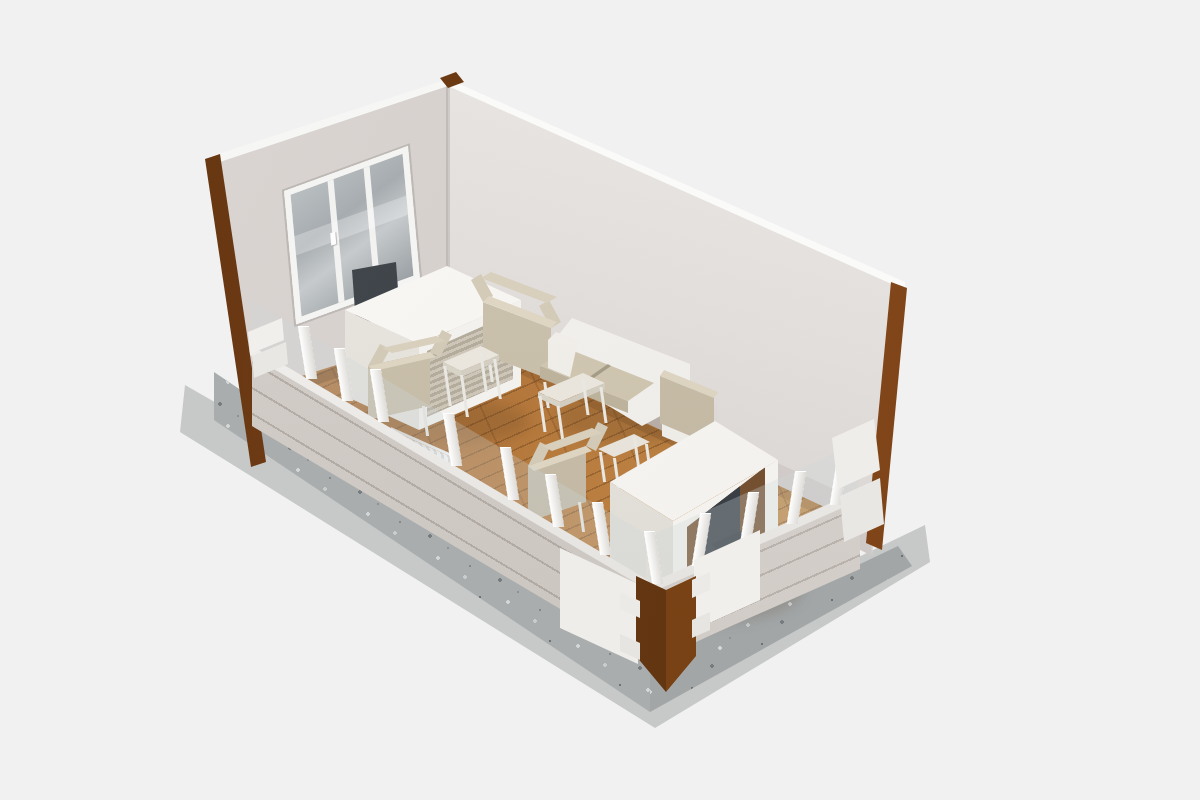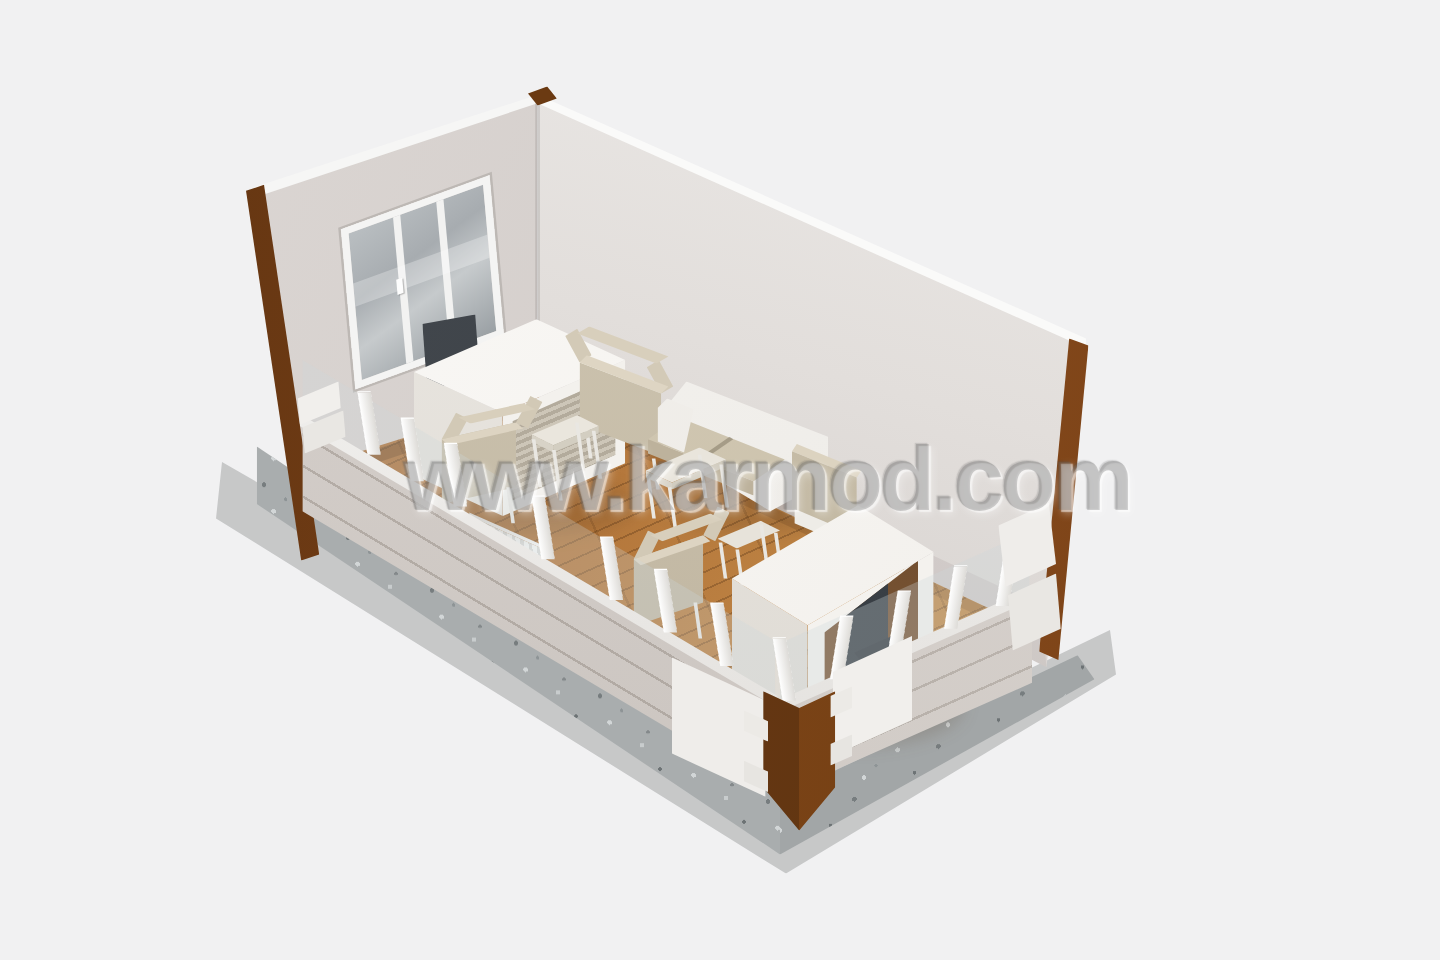--- a/index.html
+++ b/index.html
@@ -171,15 +171,14 @@
   <div class="shape" style="clip-path:polygon(636px 576px,666px 590px,666px 692px,636px 656px);background:rgba(0,0,0,0.18);"></div>
   <div class="shape" style="clip-path:polygon(620px 592px,640px 601px,640px 618px,620px 609px);background:#eceae6;"></div>
   <div class="shape" style="clip-path:polygon(620px 634px,640px 643px,640px 660px,620px 651px);background:#e7e5e1;"></div>
   <div class="shape" style="clip-path:polygon(692px 580px,710px 572px,710px 590px,692px 598px);background:#eceae6;"></div>
   <div class="shape" style="clip-path:polygon(692px 620px,710px 612px,710px 630px,692px 638px);background:#e7e5e1;"></div>
 
   <div class="shape" style="clip-path:polygon(891px 282px,907px 288px,882px 550px,866px 543px);background:linear-gradient(100deg,#6b3a12,#86491c 60%,#703d12);"></div>
   <div class="shape" style="clip-path:polygon(832px 438px,874px 419px,880px 470px,838px 489px);background:#efedea;"></div>
   <div class="shape" style="clip-path:polygon(840px 496px,880px 478px,884px 524px,844px 542px);background:#e9e7e3;"></div>
 
-  <div id="watermark">www.karmod.com</div>
 
 </div>
 
 </body></html>

